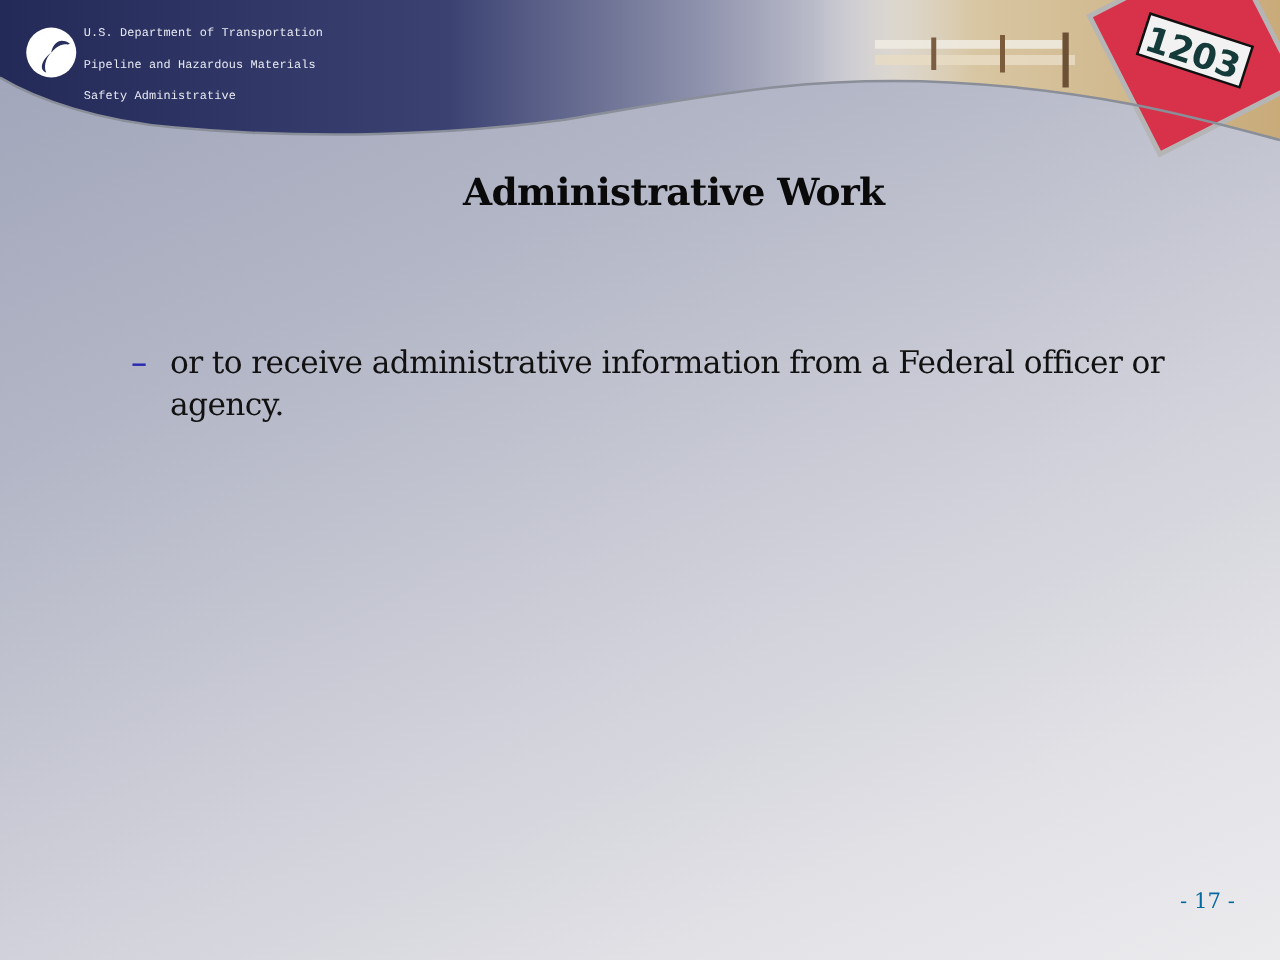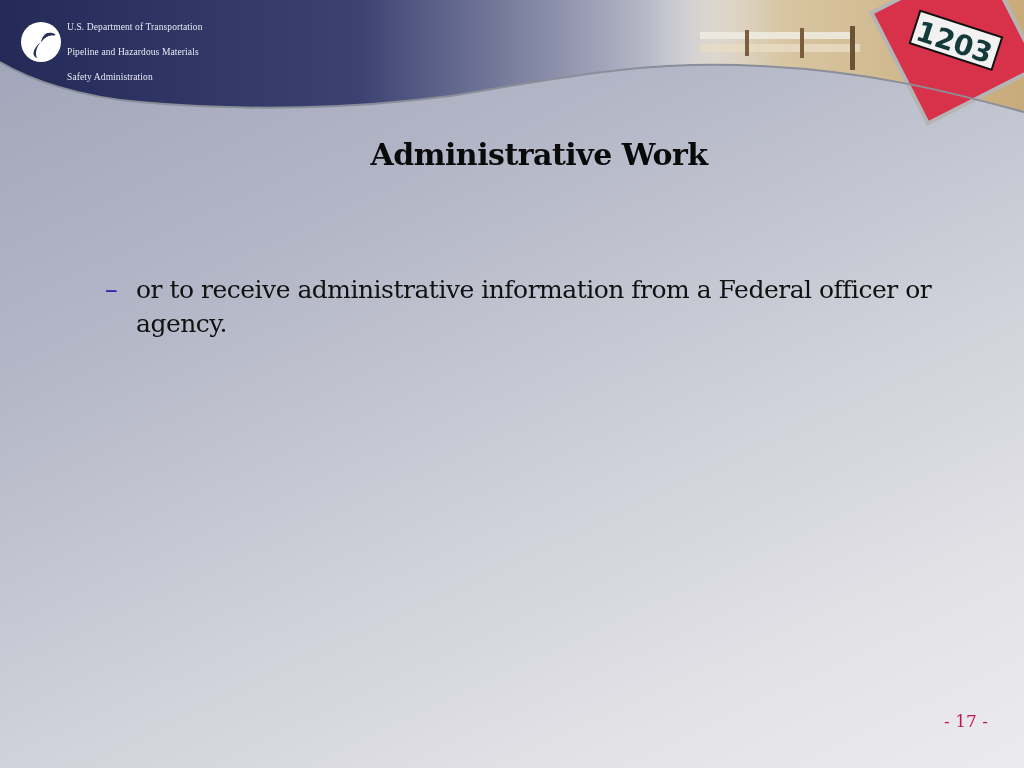--- a/index.html
+++ b/index.html
@@ -8,33 +8,33 @@
       background: linear-gradient(155deg, #9ea3b8 0%, #b3b6c6 30%, #cfd0d9 60%, #e4e4e8 85%, #ebebee 100%);
       font-family: "DejaVu Serif", "Liberation Serif", serif;
     }
     .header { position: absolute; left: 0; top: 0; width: 1024px; height: 130px; }
     .header svg { position: absolute; left: 0; top: 0; }
     .logo {
       position: absolute; left: 21px; top: 22px; width: 40px; height: 40px;
       border-radius: 50%; background: #ffffff; overflow: hidden;
     }
     .agency { position: absolute; left: 67px; top: 20px; color: #e8eaf3;
-      font-family: Liberation Serif, serif; font-size: 9.5px; line-height: 14px; letter-spacing: 0.1px; }
+      font-family: Liberation Mono, monospace; font-size: 9.5px; line-height: 14px; letter-spacing: 0.1px; }
     .agency .l2 { margin-top: 12px; line-height: 12.5px; }
     .title {
       position: absolute; left: 0; top: 137px; width: 998px; text-align: center;
       font-size: 30px; font-weight: bold; color: #0a0a0a; letter-spacing: -0.5px; padding-left: 40px;
     }
     .content { position: absolute; left: 52px; top: 255px; width: 920px; }
     .bullet-row { position: relative; padding-left: 39px; font-size: 34px; line-height: 48px; color: #111; letter-spacing: -0.6px; }
     .bullet-dot { position: absolute; left: 4px; top: 21px; width: 9px; height: 9px; border-radius: 50%; background: #1a1ab8; }
     .sub-list { margin-top: 7px; }
     .sub-row { position: relative; padding-left: 84px; font-size: 25px; line-height: 34px; color: #111; margin-bottom: 18px; letter-spacing: -0.5px; width: 820px; }
     .sub-dash { position: absolute; left: 53px; top: 0; color: #2a2ab0; }
-    .page-num { position: absolute; right: 36px; top: 711px; font-size: 17px; color: #be185d; }
+    .page-num { position: absolute; right: 36px; top: 711px; font-size: 17px; color: #0369a1; }
   </style>
 </head>
 <body>
 
 <div class="header">
   <svg width="1024" height="130" viewBox="0 0 1024 130">
     <defs>
       <linearGradient id="navy" x1="0" y1="0" x2="1" y2="0">
         <stop offset="0" stop-color="#232a58"></stop>
         <stop offset="0.35" stop-color="#3b4272"></stop>
@@ -70,21 +70,21 @@
   <div class="logo">
     <svg width="40" height="40" viewBox="0 0 40 40">
       <path d="M20,20 C22,10 30,8 34,14 C30,12 24,14 20,20 Z" fill="#29305d"></path>
       <path d="M20,20 C12,26 10,34 16,36 C14,32 15,25 20,20 Z" fill="#29305d"></path>
       <path d="M20,20 C28,24 30,32 24,36 C26,30 24,25 20,20 Z" fill="#29305d" transform="rotate(-100 20 20)"></path>
     </svg>
   </div>
   <div class="agency">
     <div>U.S. Department of Transportation</div>
     <div class="l2">Pipeline and Hazardous Materials</div>
-    <div class="l2">Safety Administration</div>
+    <div class="l2">Safety Administrative</div>
   </div>
 </div>
 
 <div class="title">Administrative Work</div>
 
 <div class="content">
   <div class="sub-list">
     <div class="sub-row">
       <span class="sub-dash">–</span>
     </div>

